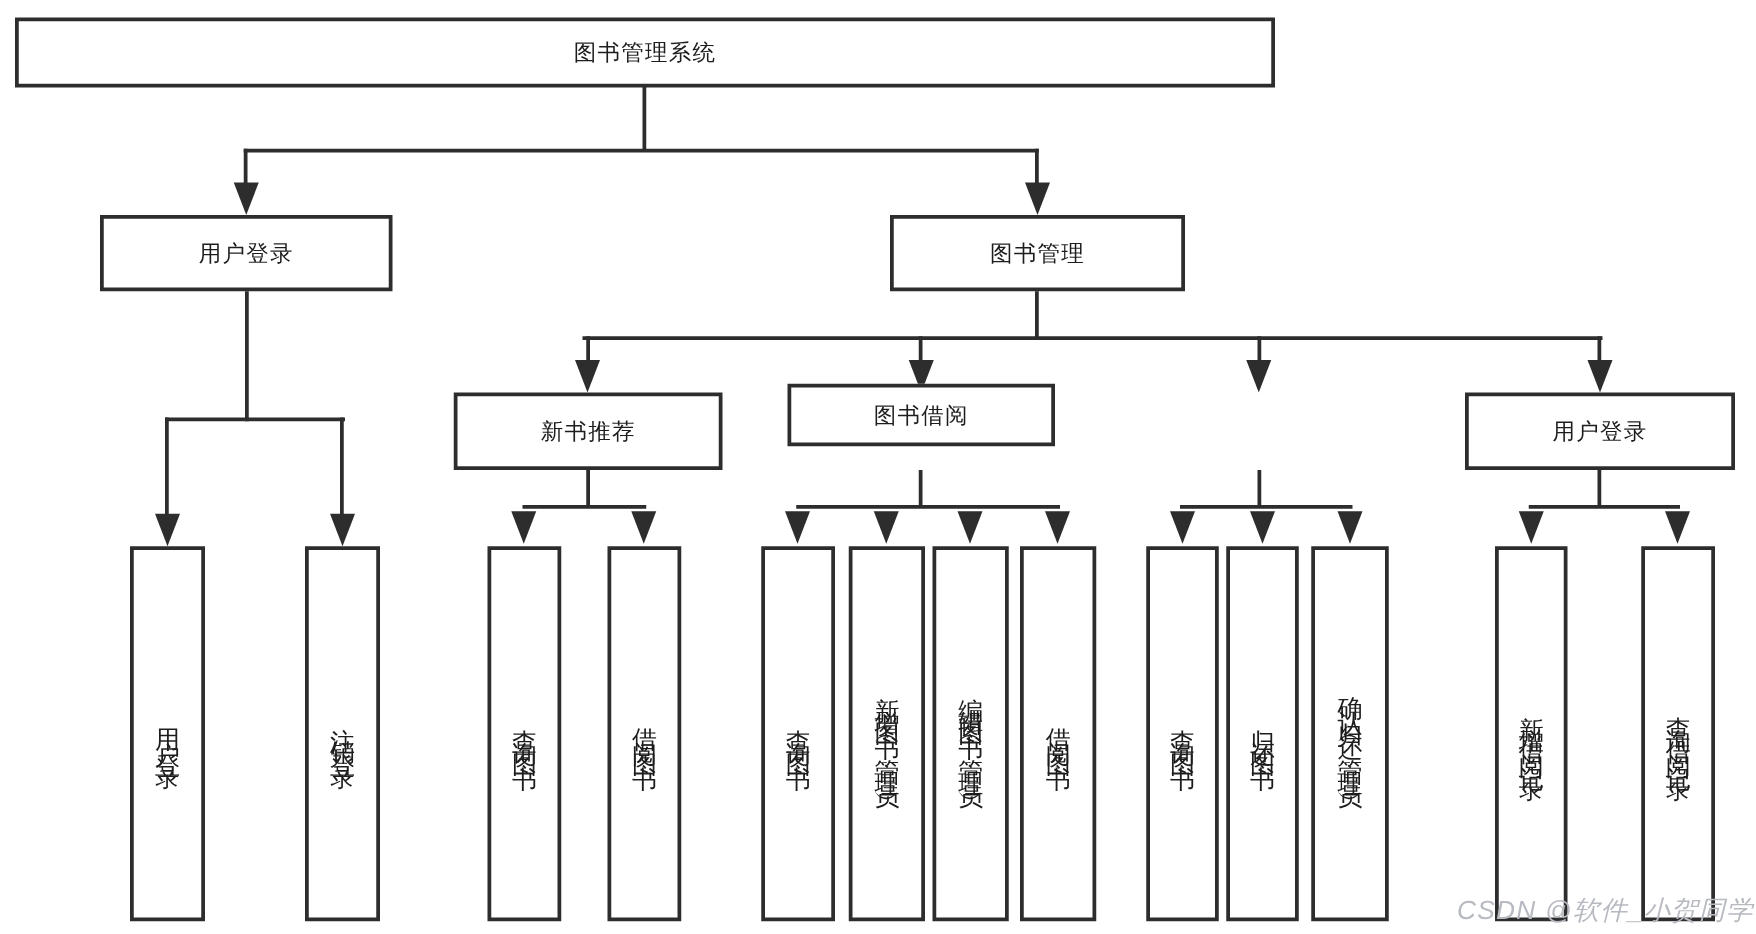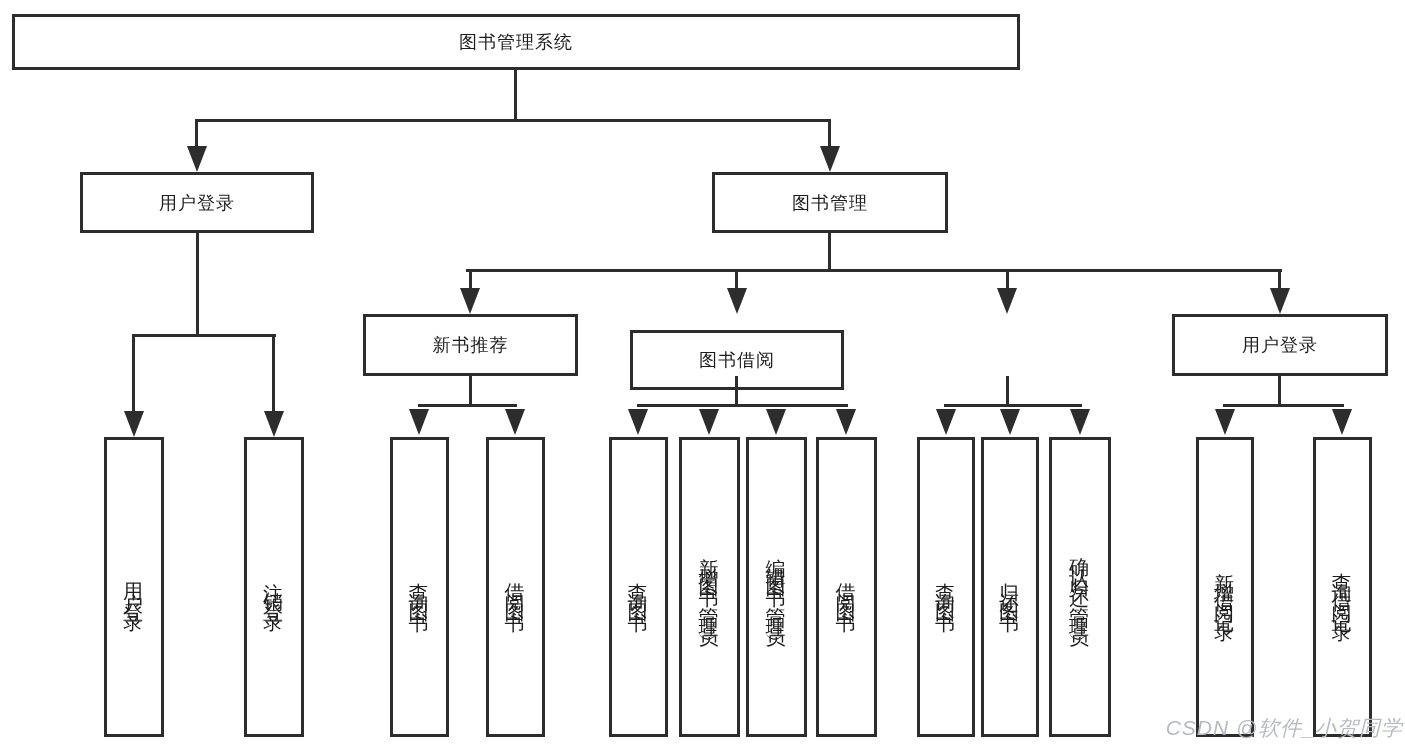--- a/index.html
+++ b/index.html
@@ -104,21 +104,21 @@
   <div class="line" style="left:735px;top:269px;width:3px;height:22px"></div>
   <div class="arrow" style="left:727px;top:288px"></div>
   <div class="line" style="left:1006px;top:269px;width:3px;height:22px"></div>
   <div class="arrow" style="left:997px;top:288px"></div>
   <div class="line" style="left:1278px;top:269px;width:3px;height:22px"></div>
   <div class="arrow" style="left:1270px;top:288px"></div>
 
   <div class="hbox" style="left:363px;top:314px;width:215px;height:62px">
     <span>新书推荐</span>
   </div>
-  <div class="hbox" style="left:630px;top:330px;width:214px;height:60px">
+  <div class="hbox" style="left:630px;top:307px;width:214px;height:50px">
     <span>图书借阅</span>
   </div>
   <div class="hbox" style="left:1172px;top:314px;width:216px;height:62px">
     <span>用户登录</span>
   </div>
 
   <div class="line" style="left:469px;top:376px;width:3px;height:30px"></div>
   <div class="line" style="left:418px;top:404px;width:99px;height:3px"></div>
   <div class="arrow" style="left:409px;top:409px"></div>
   <div class="arrow" style="left:505px;top:409px"></div>

